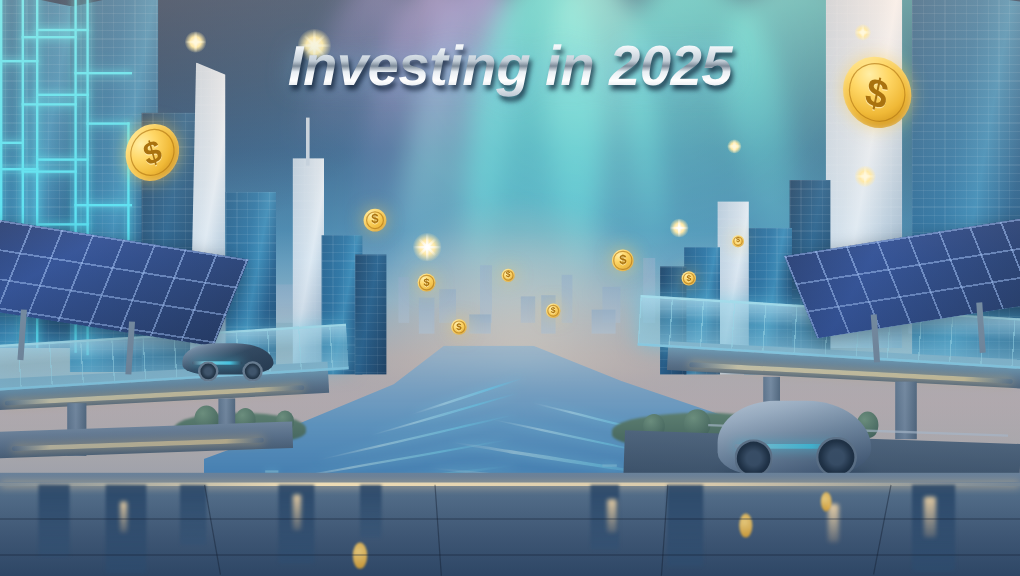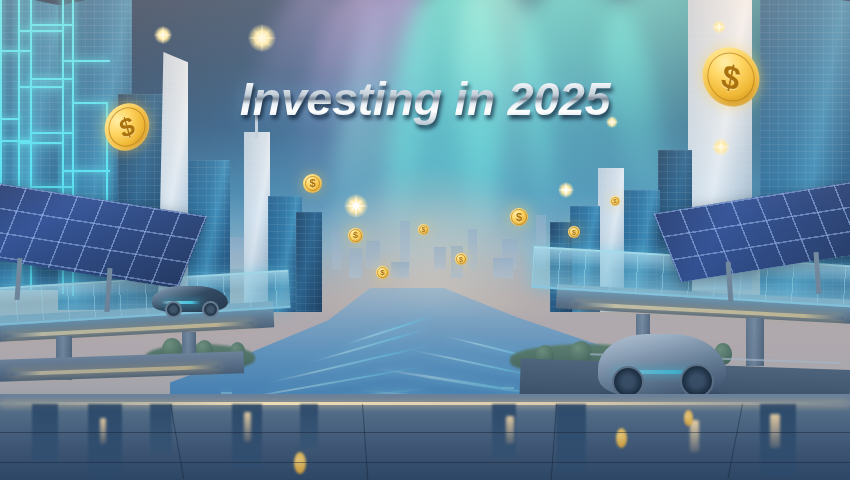--- a/index.html
+++ b/index.html
@@ -160,21 +160,21 @@
   
   .title-wrap{position:absolute;left:0;top:28px;width:100%;text-align:center;z-index:40;}
   .title-line{font-weight:bold;font-style:italic;letter-spacing:-0.5px;
      font-size:47px;line-height:53px;
      background:linear-gradient(to bottom,
         #ffffff 0%, #f3f7fa 20%, #c3ced8 43%, #7d8b99 51%,
         #e8eef3 60%, #ffffff 74%, #b9c6d2 100%);
      -webkit-background-clip:text;background-clip:text;color:transparent;
      -webkit-text-fill-color:transparent;
      filter:drop-shadow(2px 4px 2px rgba(8,24,44,.72)) drop-shadow(0 0 10px rgba(120,190,230,.35));}
-  .t2{font-size:47px;margin-top:44px;}
+  .t2{font-size:47px;}
 </style>
 </head>
 <body>
 
 <div id="scene">
 
   <div class="sky"></div>
   <div class="sky-dark-left"></div>
   <div class="sky-dark-right"></div>
 

